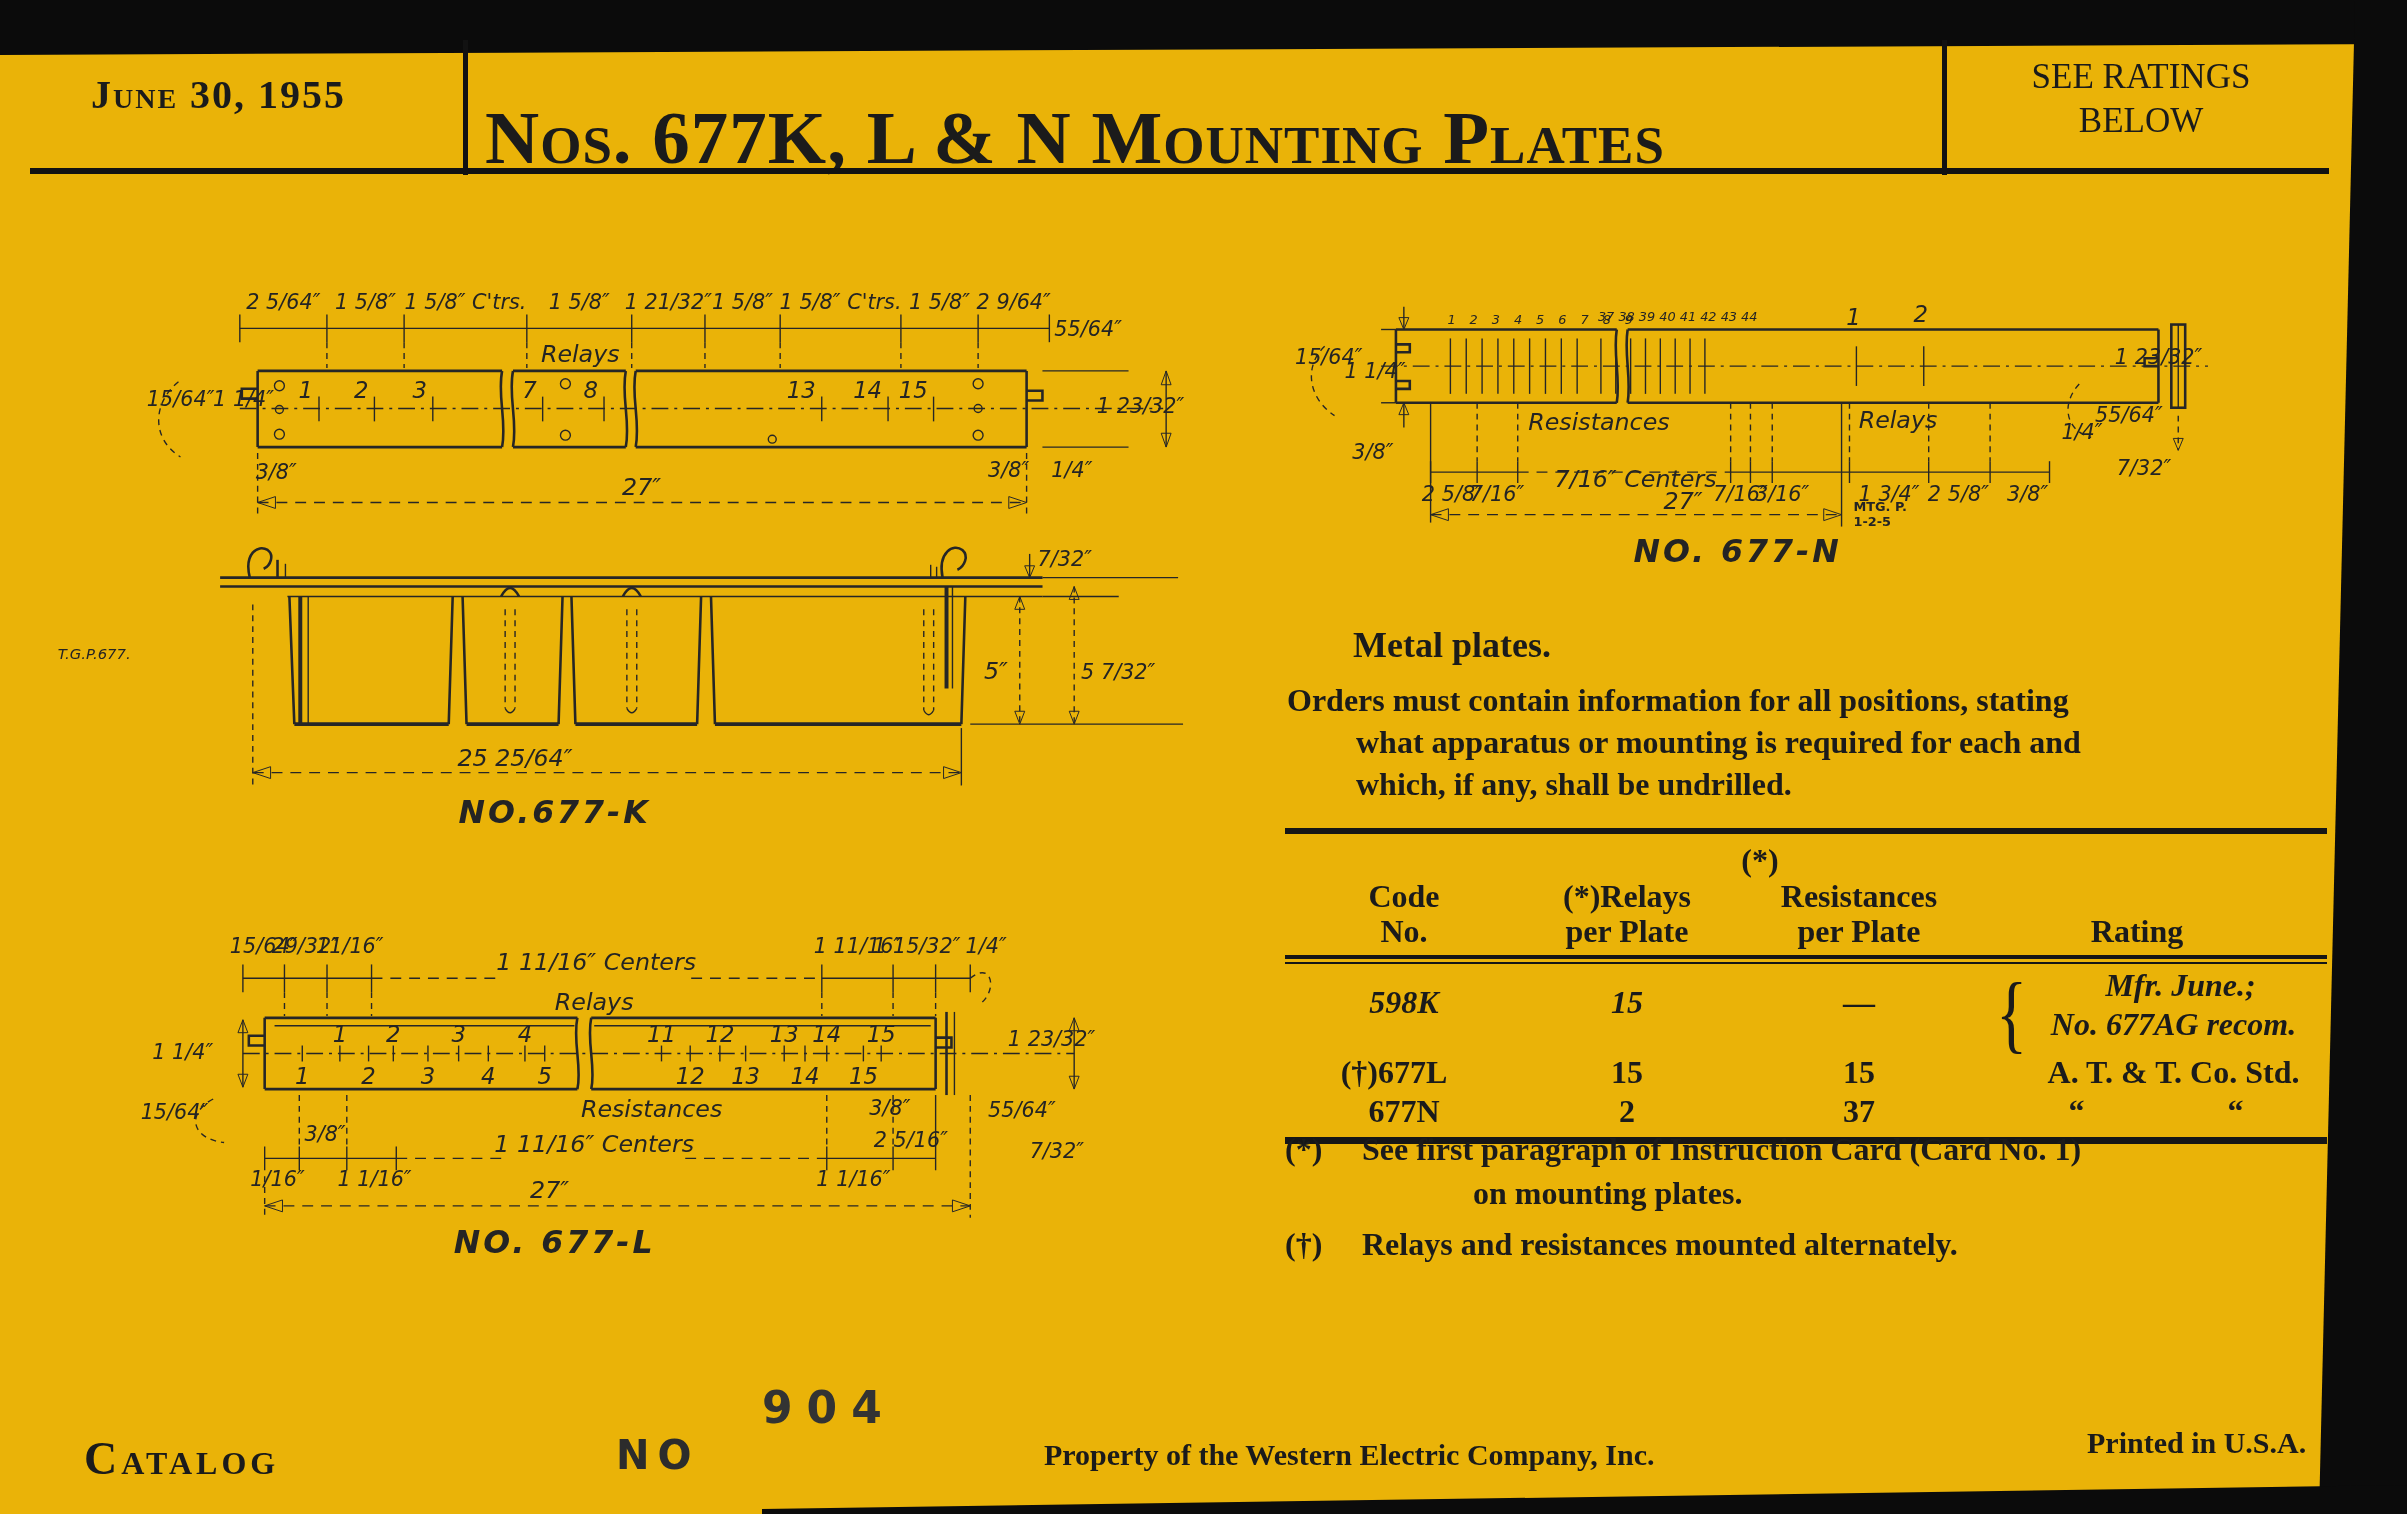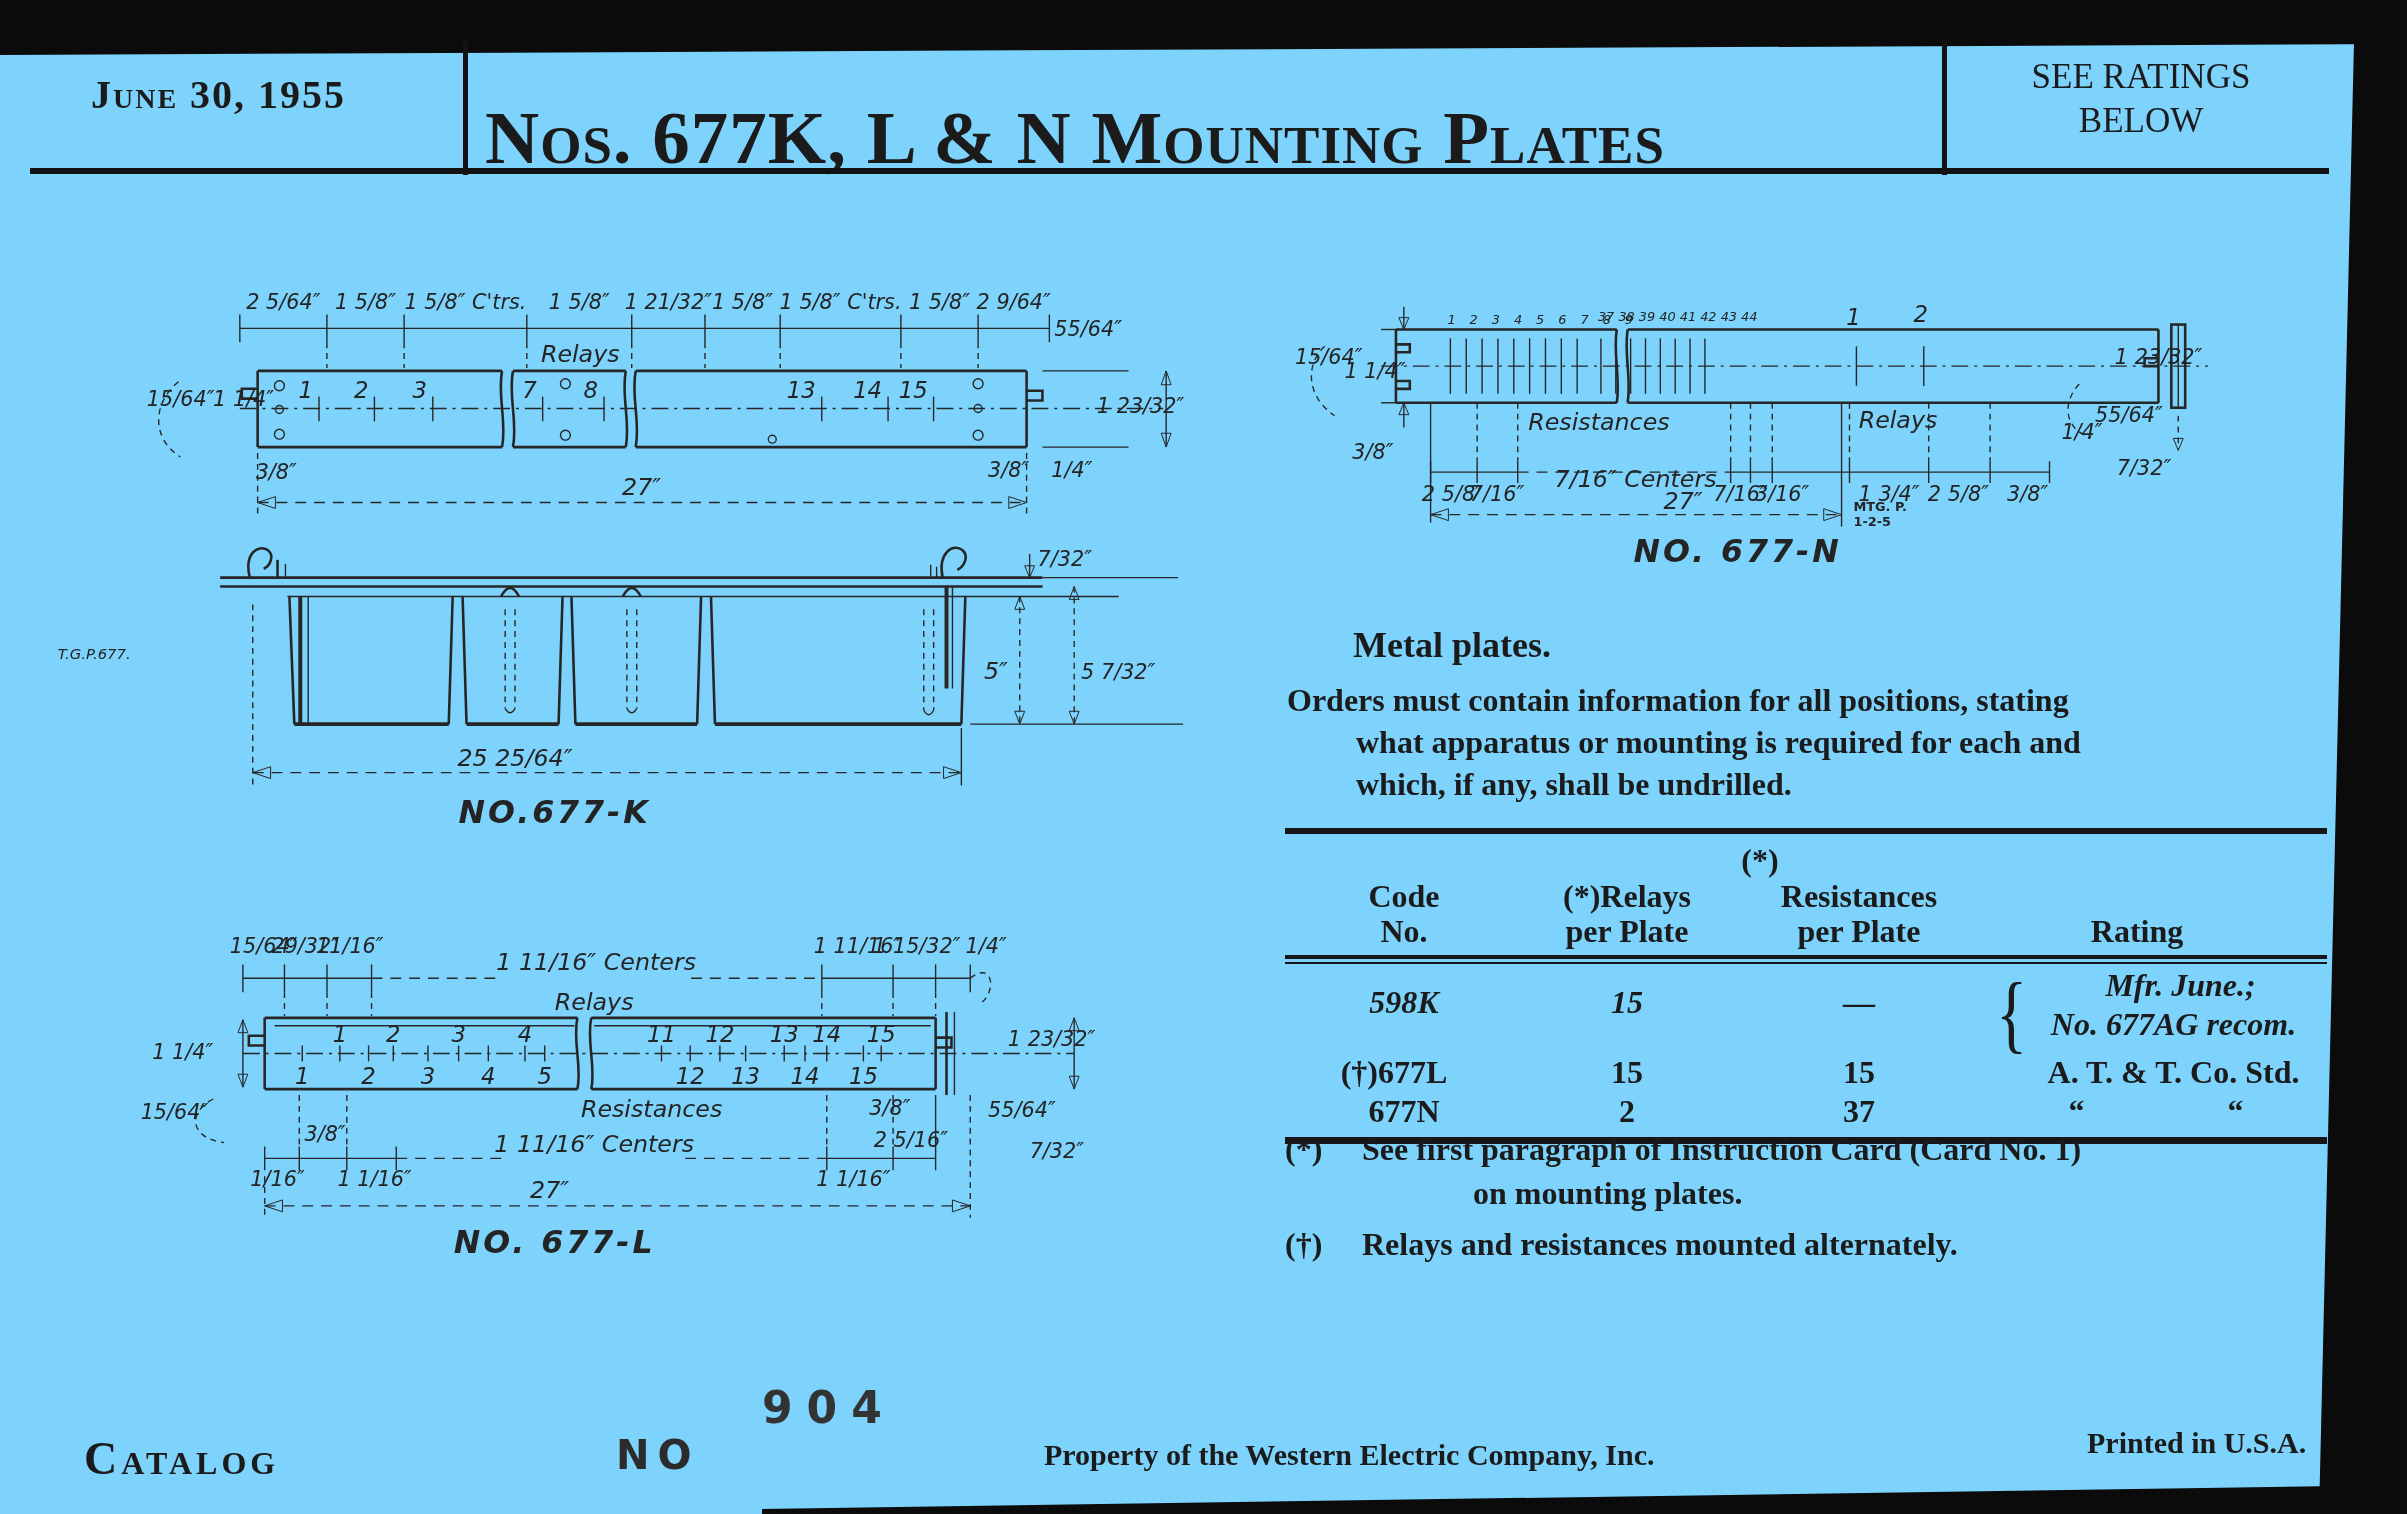--- a/index.html
+++ b/index.html
@@ -1,16 +1,16 @@
 <!DOCTYPE html>
 <html><head>
 <meta charset="utf-8">
 <style>
   html,body{margin:0;padding:0;background:#2a2a2a;}
-  .page{position:relative;width:2408px;height:1515px;background:#7dd3fc;overflow:hidden;
+  .page{position:relative;width:2408px;height:1515px;background:#eab308;overflow:hidden;
         font-family:"Liberation Serif",serif;color:#1b1b1b;}
   .band{position:absolute;background:#0b0b0b;}
   .band-top{left:0;top:0;width:2408px;height:119px;
         clip-path:polygon(0 0,2408px 0,2408px 44px,0 55px);}
   .band-right{left:2309px;top:0;width:99px;height:1515px;
         clip-path:polygon(46px 0,99px 0,99px 1515px,10px 1515px);}
   .band-bottom{left:762px;top:1479px;width:1645px;height:36px;
         clip-path:polygon(0 30px,1645px 6px,1645px 36px,0 36px);}
   
   .hdr-date{position:absolute;left:91px;top:71px;font-weight:bold;font-size:40px;

